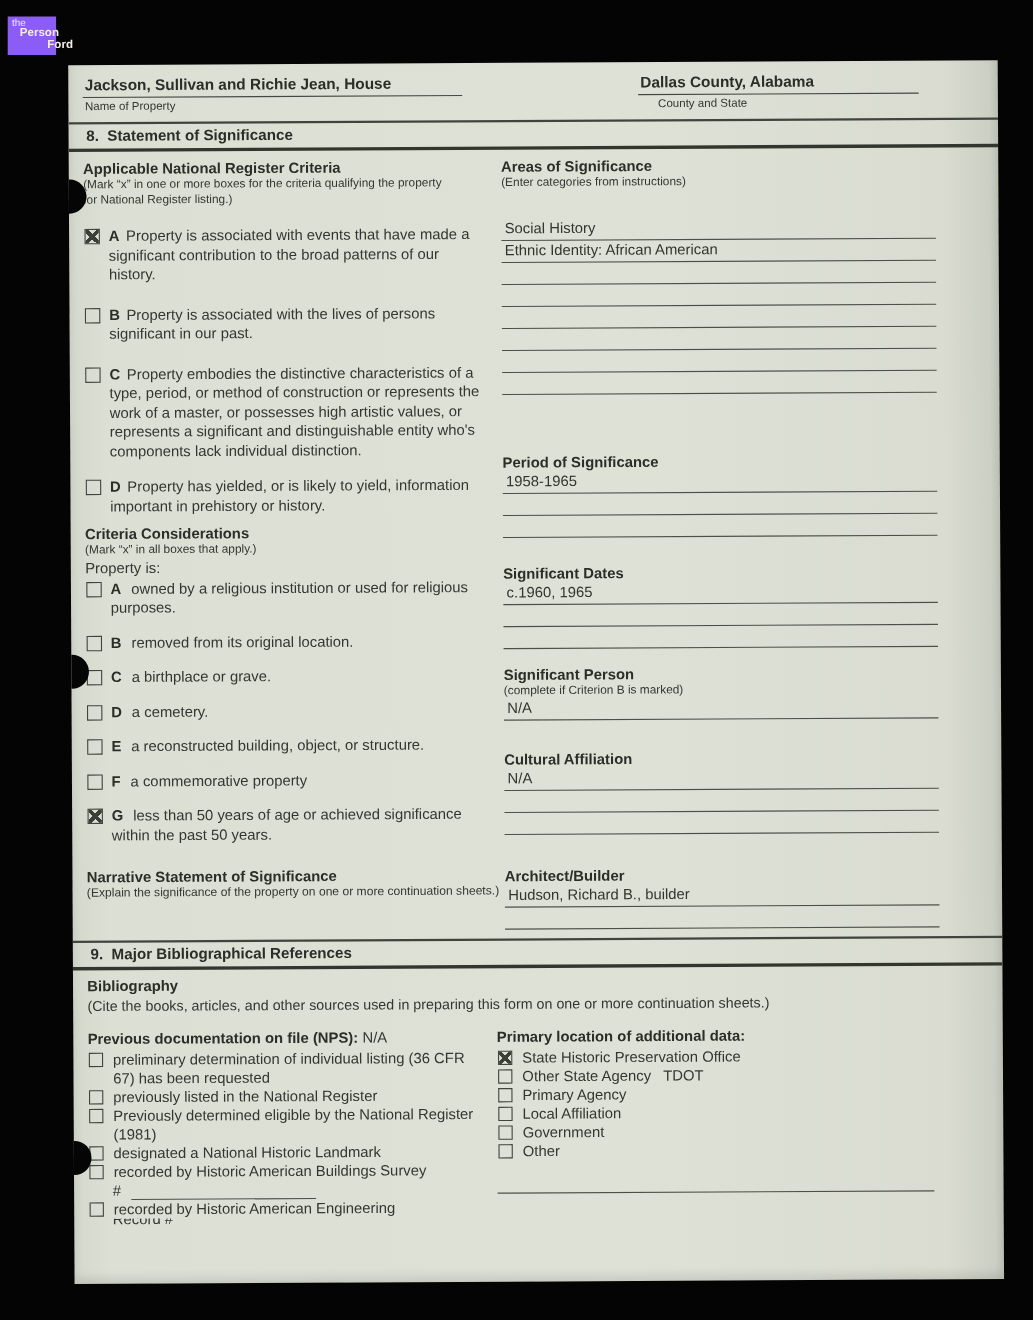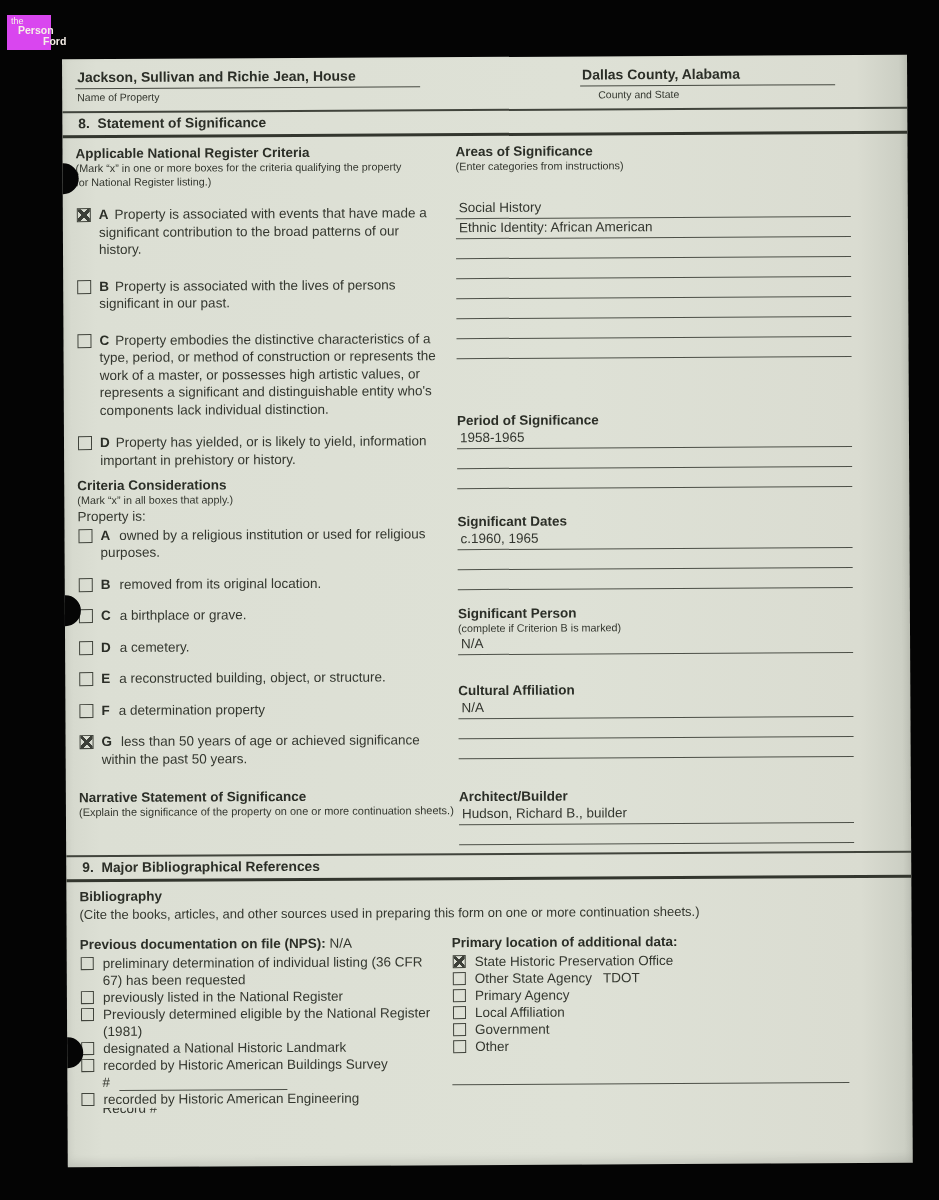--- a/index.html
+++ b/index.html
@@ -1,19 +1,19 @@
 <!DOCTYPE html>
 <html><head>
 <meta charset="utf-8">
 <style>
   html,body{margin:0;padding:0;background:#000;}
   .stage{position:relative;width:939px;height:1200px;background:#040404;overflow:hidden;
          font-family:"Liberation Sans",sans-serif;}
   
-  .logo{position:absolute;left:7px;top:15px;width:44px;height:35px;background:#d946ef;text-align:center;}
+  .logo{position:absolute;left:7px;top:15px;width:44px;height:35px;background:#8b5cf6;text-align:center;}
   .logo span{position:absolute;color:#f6efe8;line-height:1;}
   .logo-the{left:4px;top:2px;font-size:9px;}
   .logo-henry{left:11px;top:10px;font-size:10.5px;font-weight:bold;}
   .logo-ford{left:7px;top:21px;font-size:10.5px;font-weight:bold;padding-left:29px;}
   
   .paper{position:absolute;left:62px;top:57px;width:845px;height:1108px;overflow:hidden;
     background:linear-gradient(90deg,#d5d8cd 0%,#dcdfd4 4%,#dee1d6 60%,#dadcd1 94%,#cccfc4 99%,#c3c6bb 100%);
     transform:rotate(-0.3deg);transform-origin:50% 0;
     color:#34372f;font-size:13.5px;line-height:17.5px;
     box-shadow:inset 0 -5px 9px rgba(0,0,0,.10);}
@@ -177,21 +177,21 @@
             </div>
             <div class="cb-item">
               <div class="cb-row">
                 <span class="cb"></span>
                 <div class="txt"><b class="letter">E</b><span class="t">a reconstructed building, object, or structure.</span></div>
               </div>
             </div>
             <div class="cb-item">
               <div class="cb-row">
                 <span class="cb"></span>
-                <div class="txt"><b class="letter">F</b><span class="t">a determination property</span></div>
+                <div class="txt"><b class="letter">F</b><span class="t">a commemorative property</span></div>
               </div>
             </div>
             <div class="cb-item cons-g">
               <div class="cb-row">
                 <span class="cb checked"></span>
                 <div class="txt"><b class="letter">G</b><span class="t">less than 50 years of age or achieved significance within the past 50 years.</span></div>
               </div>
             </div>
           </div>
 

